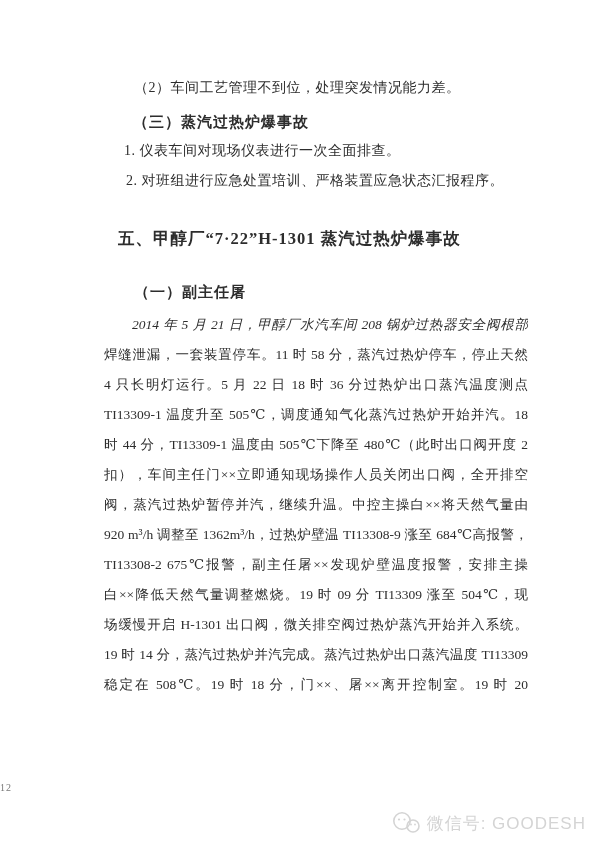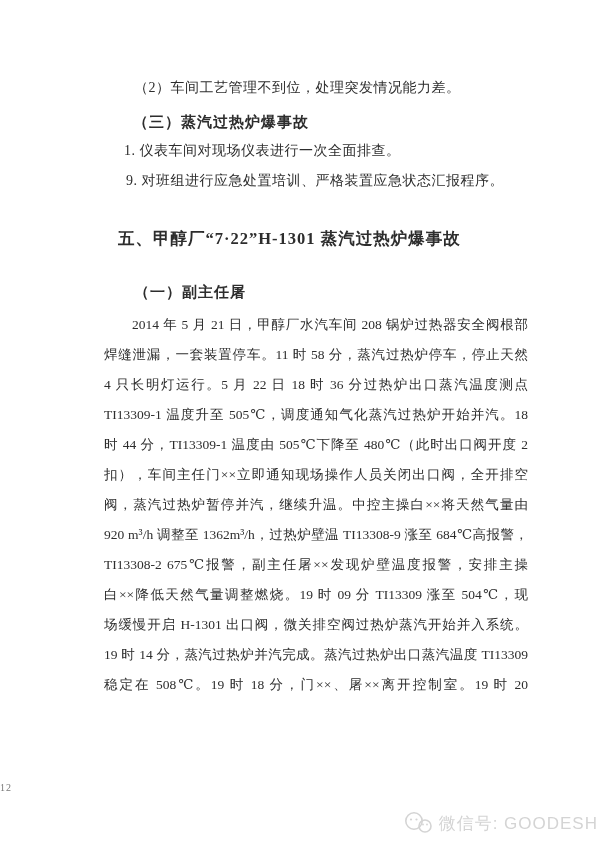--- a/index.html
+++ b/index.html
@@ -24,47 +24,47 @@
   .pos-h1e{top:282px;padding-left:30px;font-size:15px;letter-spacing:1px;}
   .bodyblock{top:310px;}
   .body-line{
     font-size:13.5px;
     line-height:30px;height:30px;
     overflow:hidden;
     text-align:justify;
     text-align-last:justify;
     color:#2d2d2d;
   }
-  .body-line.first{text-indent:28px;}
+  .body-line.first{text-indent:28px;font-style:italic;}
   .page-number{
     position:absolute;left:0;right:0;top:782px;
     font-size:10px;color:#777;
     letter-spacing:1px;
   }
   .watermark{
-    position:absolute;right:2px;top:810px;
+    position:absolute;right:14px;top:810px;
     display:flex;align-items:center;gap:6px;
     color:#d4d4d4;
     font-family:"Liberation Sans","DejaVu Sans",sans-serif;
     font-size:17px;letter-spacing:1px;
   }
   .wm-icon{width:30px;height:26px;flex:0 0 auto;}
 </style>
 </head>
 <body>
 
 <div class="page">
 
   <div class="textcol para pos-p2">（2）车间工艺管理不到位，处理突发情况能力差。</div>
 
   <div class="textcol para bold pos-h3">（三）蒸汽过热炉爆事故</div>
 
   <div class="textcol para pos-i1">1. 仪表车间对现场仪表进行一次全面排查。</div>
 
-  <div class="textcol para pos-i2">9. 对班组进行应急处置培训、严格装置应急状态汇报程序。</div>
+  <div class="textcol para pos-i2">2. 对班组进行应急处置培训、严格装置应急状态汇报程序。</div>
 
   <div class="textcol para bold pos-h5">五、甲醇厂“7·22”H-1301 蒸汽过热炉爆事故</div>
 
   <div class="textcol para bold pos-h1e">（一）副主任屠</div>
 
   <div class="textcol bodyblock">
     <div class="body-line first">2014 年 5 月 21 日，甲醇厂水汽车间 208 锅炉过热器安全阀根部</div>
     <div class="body-line">焊缝泄漏，一套装置停车。11 时 58 分，蒸汽过热炉停车，停止天然</div>
     <div class="body-line">4 只长明灯运行。5 月 22 日 18 时 36 分过热炉出口蒸汽温度测点</div>
     <div class="body-line">TI13309-1 温度升至 505℃，调度通知气化蒸汽过热炉开始并汽。18</div>

